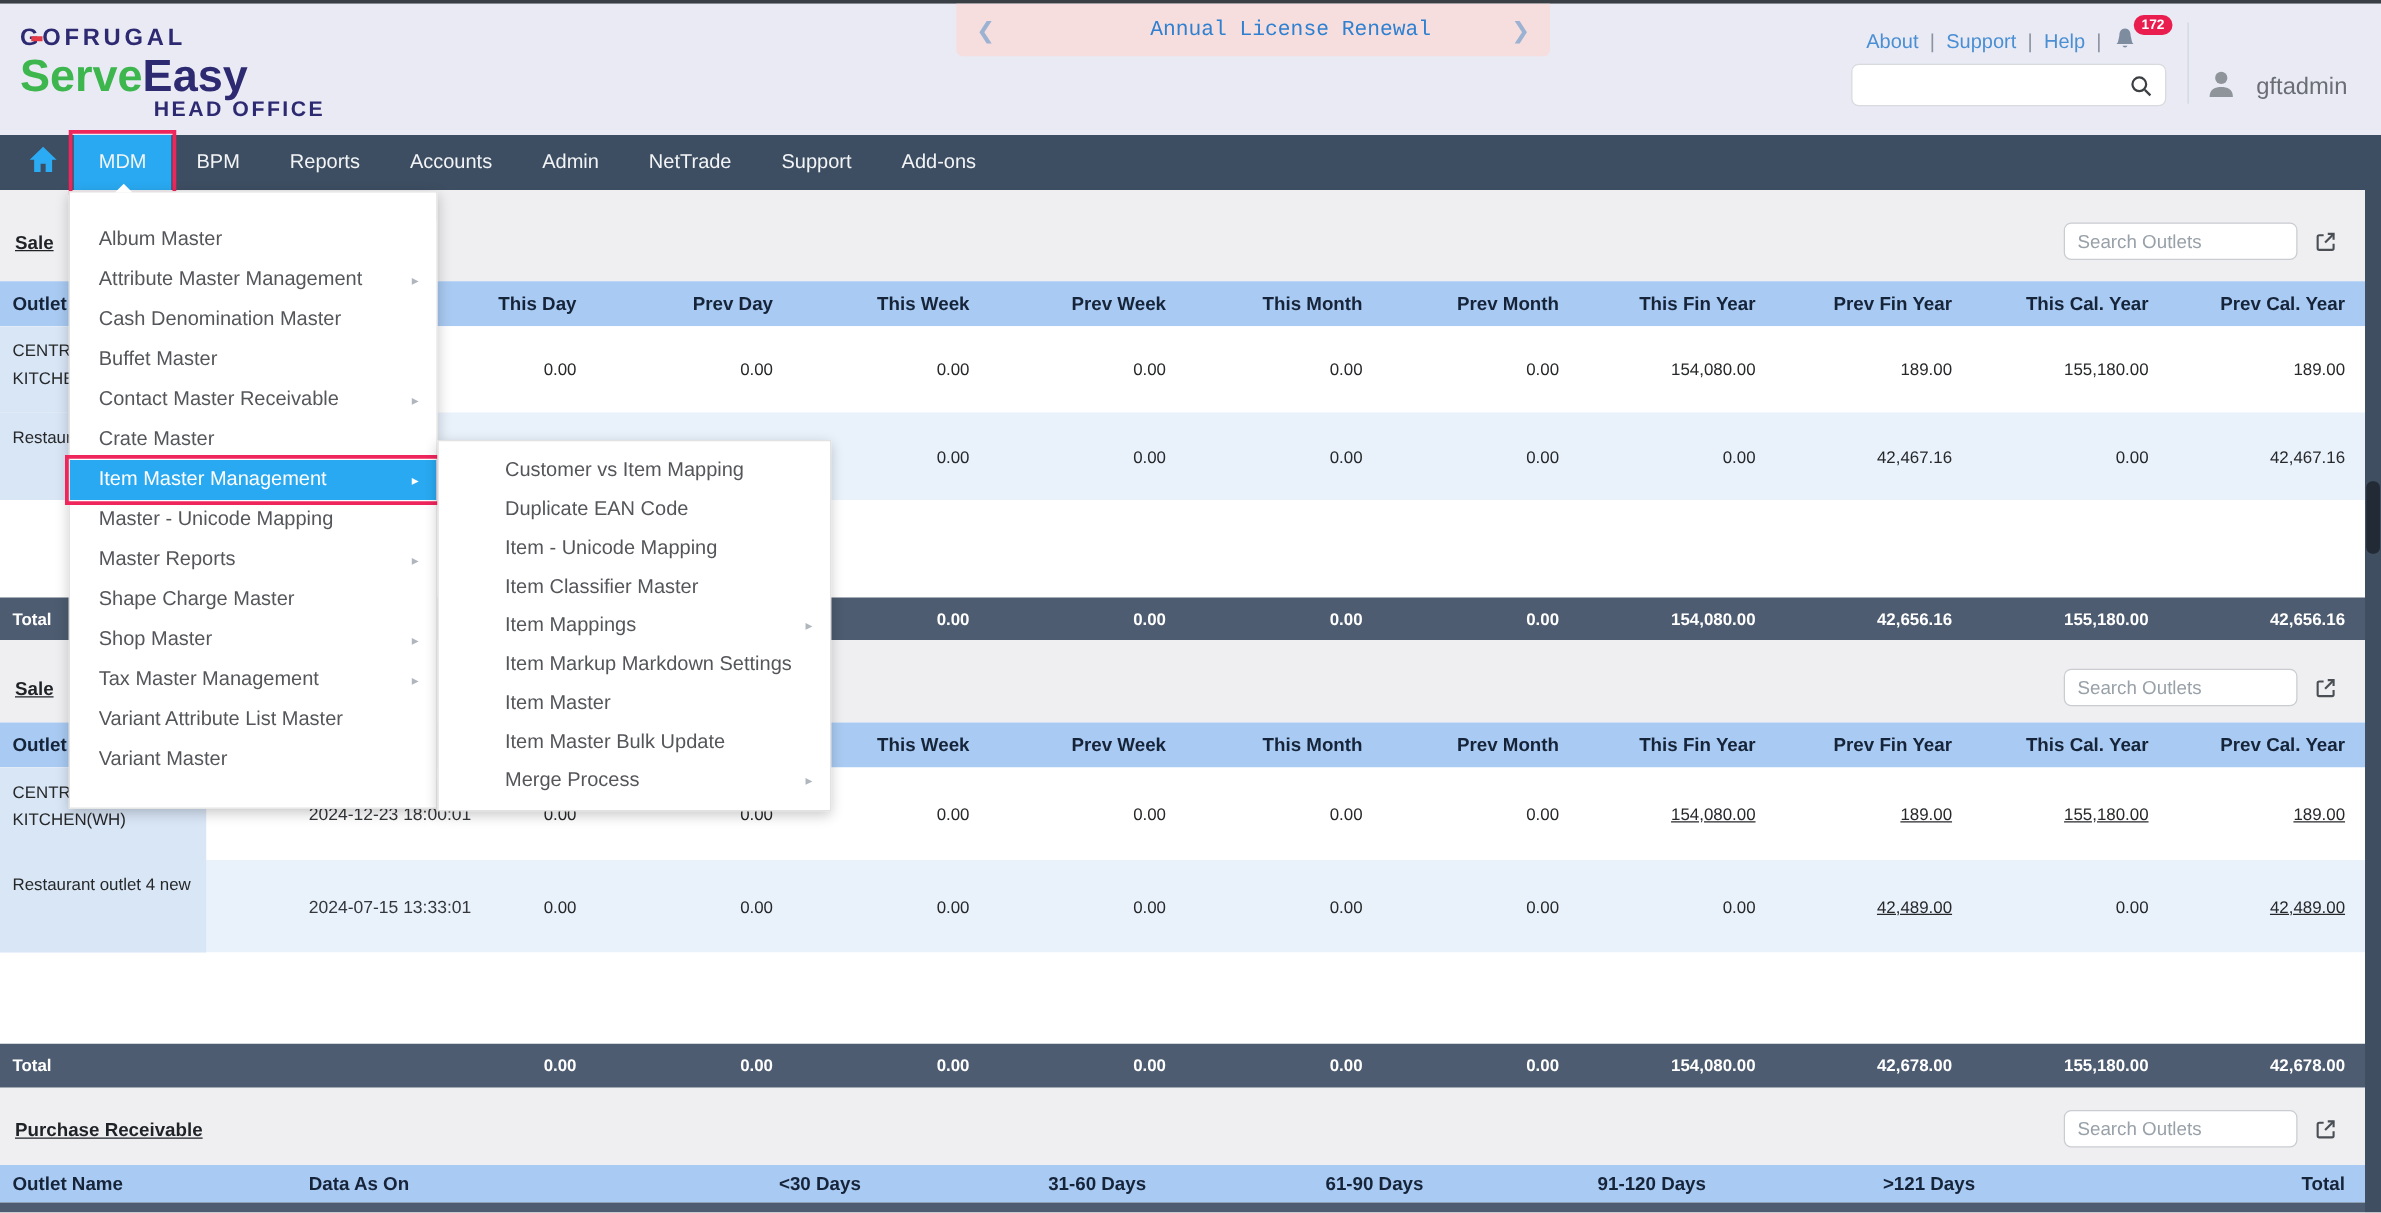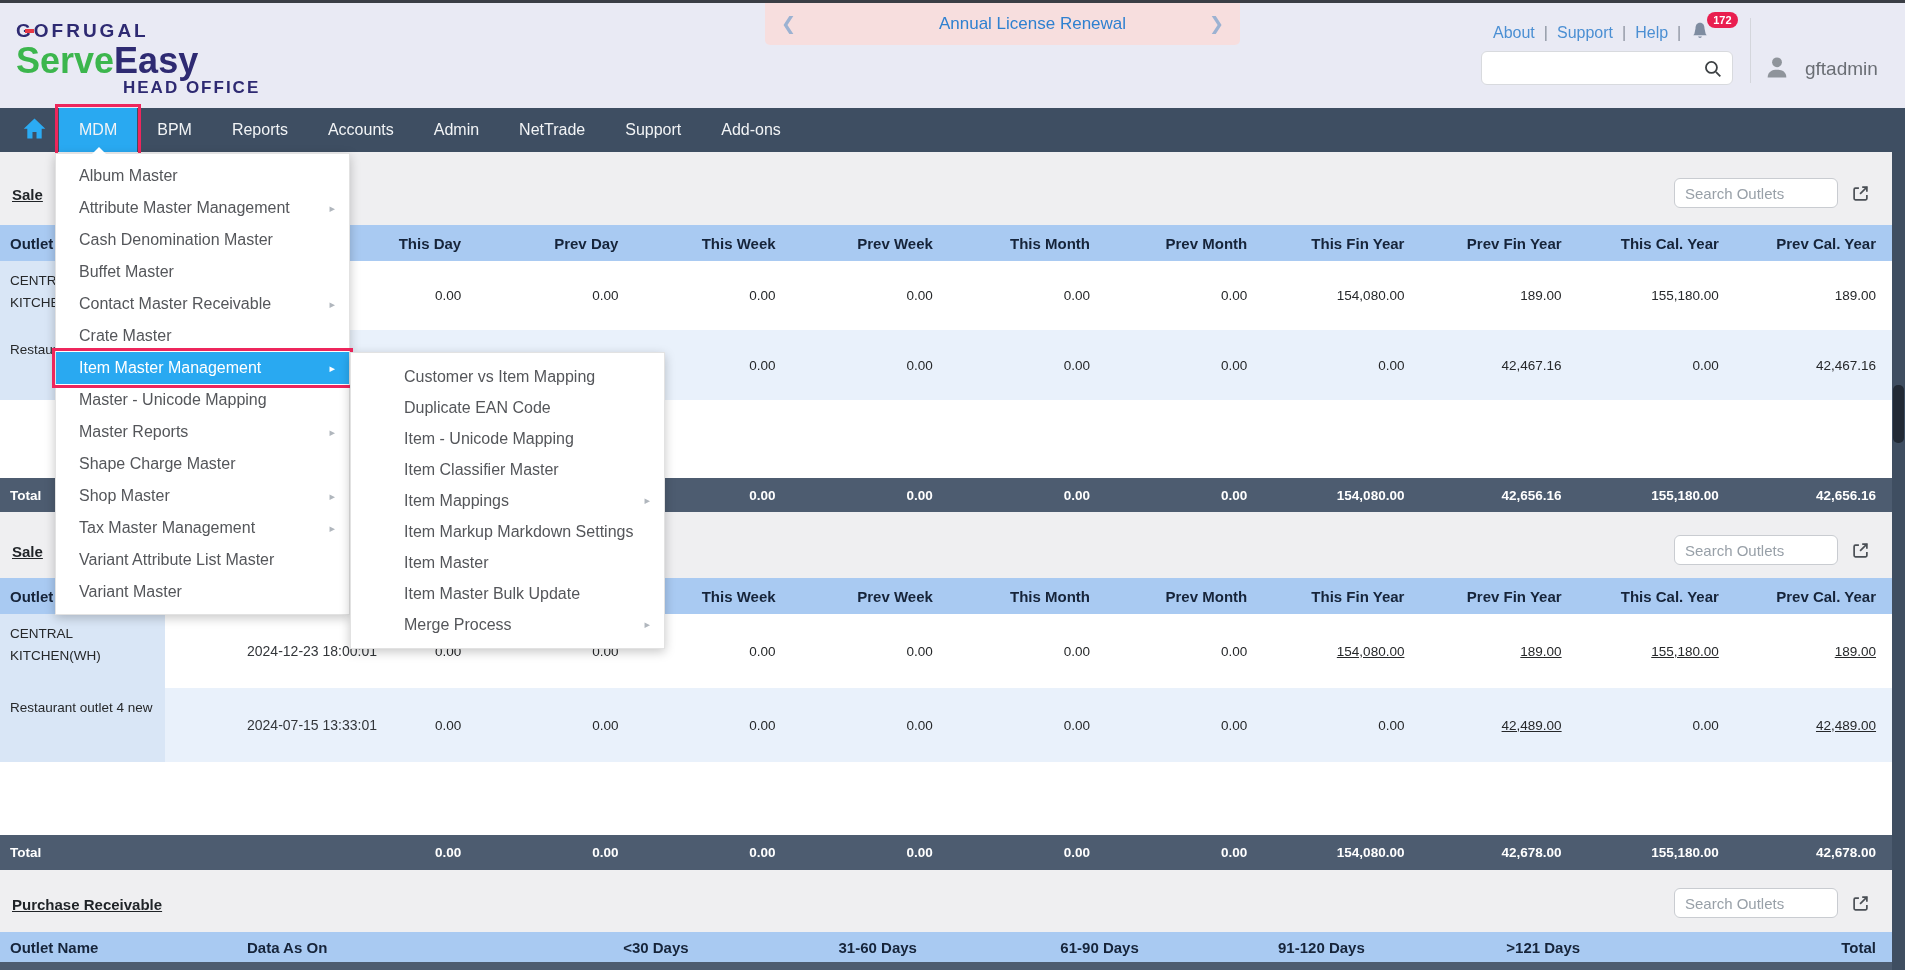--- a/index.html
+++ b/index.html
@@ -13,21 +13,21 @@
   header{height:105px;background:#e9eaf4;position:relative;}
   .logo{position:absolute;left:16px;top:18px;}
   .logo-gofrugal{font-size:19px;font-weight:bold;color:#2e2a72;letter-spacing:3px;position:relative;line-height:1;}
   .g-red{position:absolute;left:9px;top:8px;width:9px;height:3.5px;background:#e63946;}
   .logo-serveeasy{font-size:36px;font-weight:bold;line-height:1;margin-top:3px;}
   .serve{color:#3cb64d;} .easy{color:#2e2a72;}
   .logo-office{font-size:17px;font-weight:bold;color:#2e2a72;letter-spacing:2px;margin-left:107px;margin-top:-1px;}
   .banner{position:absolute;left:765px;top:0;width:475px;height:42px;background:#f7dede;border-radius:0 0 5px 5px;
     display:flex;align-items:center;padding:0 16px;box-sizing:border-box;}
   .banner-chev{color:#9cb2d2;font-size:18px;font-weight:bold;cursor:pointer;}
-  .banner-text{flex:1;text-align:center;color:#2f80d0;font-size:17px;padding-left:60px;}
+  .banner-text{flex:1;text-align:center;color:#2f80d0;font-size:17px;padding-left:60px;font-family:Liberation Mono, monospace;}
   .top-links{position:absolute;left:1493px;top:18px;display:flex;align-items:center;gap:9px;font-size:16px;}
   .top-links a{color:#4b8fd3;text-decoration:none;cursor:pointer;}
   .sep{color:#8c93a0;}
   .bell-wrap{position:relative;display:flex;align-items:flex-start;}
   .badge{background:#e91e4f;color:#fff;font-size:11px;font-weight:bold;border-radius:9px;padding:2px 6px;
     position:relative;top:-9px;left:-3px;}
   .top-search{position:absolute;left:1481px;top:48px;width:252px;height:34px;background:#fff;
     border:1px solid #d8dade;border-radius:6px;box-sizing:border-box;display:flex;align-items:center;}
   .top-search input{flex:1;border:none;outline:none;height:100%;background:transparent;padding:0 10px;font-size:15px;}
   .top-search .mag{margin-right:10px;display:flex;cursor:pointer;}
@@ -39,21 +39,21 @@
   .nav-home{width:49px;display:flex;align-items:center;justify-content:center;cursor:pointer;}
   .nav-item{padding:0 20px;display:flex;align-items:center;color:#f2f4f6;font-size:16px;position:relative;cursor:pointer;}
   .nav-item.active{background:#29a9f1;}
   .annot-box{position:absolute;left:-4px;right:-4px;top:-4px;bottom:-4px;border:3px solid #ee265c;pointer-events:none;z-index:40;}
   
   .content{position:relative;height:818px;background:#efeff1;}
   .toolbar{position:absolute;left:0;width:1892px;height:34px;}
   #toolbar-0{top:26px;} #toolbar-1{top:383px;} #toolbar-2{top:736px;}
   .sec-title{position:absolute;left:12px;top:8px;font-size:15px;font-weight:bold;color:#1f2327;text-decoration:underline;}
   .search-wrap{position:absolute;right:23px;top:0;display:flex;align-items:center;gap:14px;}
-  .outlet-search{width:164px;height:30px;border:1px solid #c9ccd1;border-radius:6px;box-sizing:border-box;
+  .outlet-search{width:187px;height:30px;border:1px solid #c9ccd1;border-radius:6px;box-sizing:border-box;
     padding:0 10px;font-size:15px;color:#3a3f44;outline:none;font-family:inherit;}
   .outlet-search::placeholder{color:#98a0a8;}
   .expand{display:flex;cursor:pointer;}
   .table-block{position:absolute;left:0;width:1892px;background:#fff;}
   #table-0{top:73px;} #table-1{top:426px;} #table-2{top:780px;}
   .thead{display:flex;height:36px;background:#a9caf2;align-items:center;font-weight:bold;font-size:15px;color:#16243a;}
   .col-name{width:165px;padding-left:10px;box-sizing:border-box;}
   .col-date{width:155px;box-sizing:border-box;position:relative;}
   .col-num{flex:1;text-align:right;padding-right:16px;box-sizing:border-box;}
   .tr{display:flex;font-size:13.5px;color:#26282a;background:#fff;}
@@ -71,21 +71,21 @@
   .r-name{width:240px;padding-left:10px;box-sizing:border-box;}
   .r-date{width:305px;padding-left:7px;box-sizing:border-box;}
   .r-num{flex:1;text-align:center;}
   .r-total{text-align:right;padding-right:16px;box-sizing:border-box;}
   .dark-strip{height:8px;background:#4d5c70;}
   
   .scrollbar{position:absolute;right:0;top:152px;width:13px;height:818px;background:#3f4e61;}
   .scroll-thumb{position:absolute;left:1px;top:233px;width:11px;height:58px;background:#222a35;border-radius:5px;cursor:grab;}
   
   .dropdown{position:absolute;background:#fff;border:1px solid #e2e2e2;box-shadow:0 3px 10px rgba(0,0,0,.22);
-    z-index:20;padding:6px 0;box-sizing:border-box;}
+    z-index:20;padding:22px 0;box-sizing:border-box;}
   #menu-mdm{left:55px;top:153px;width:295px;}
   #menu-mdm::before{content:'';position:absolute;top:-7px;left:36px;border-left:7px solid transparent;
     border-right:7px solid transparent;border-bottom:7px solid #fff;}
   #menu-item-sub{left:350px;top:352px;width:315px;padding:8px 0;z-index:21;}
   .menu-item{height:32px;display:flex;align-items:center;padding:0 14px 0 23px;font-size:16px;color:#54565a;
     position:relative;cursor:pointer;background:#fff;}
   #menu-item-sub .menu-item{height:31px;padding-left:25px;margin-left:28px;}
   .menu-item .arrow{margin-left:auto;color:#b0b6bd;font-size:11px;}
   .menu-item.active{background:#29a9f1;color:#fff;}
   .menu-item.active .arrow{color:#fff;}

